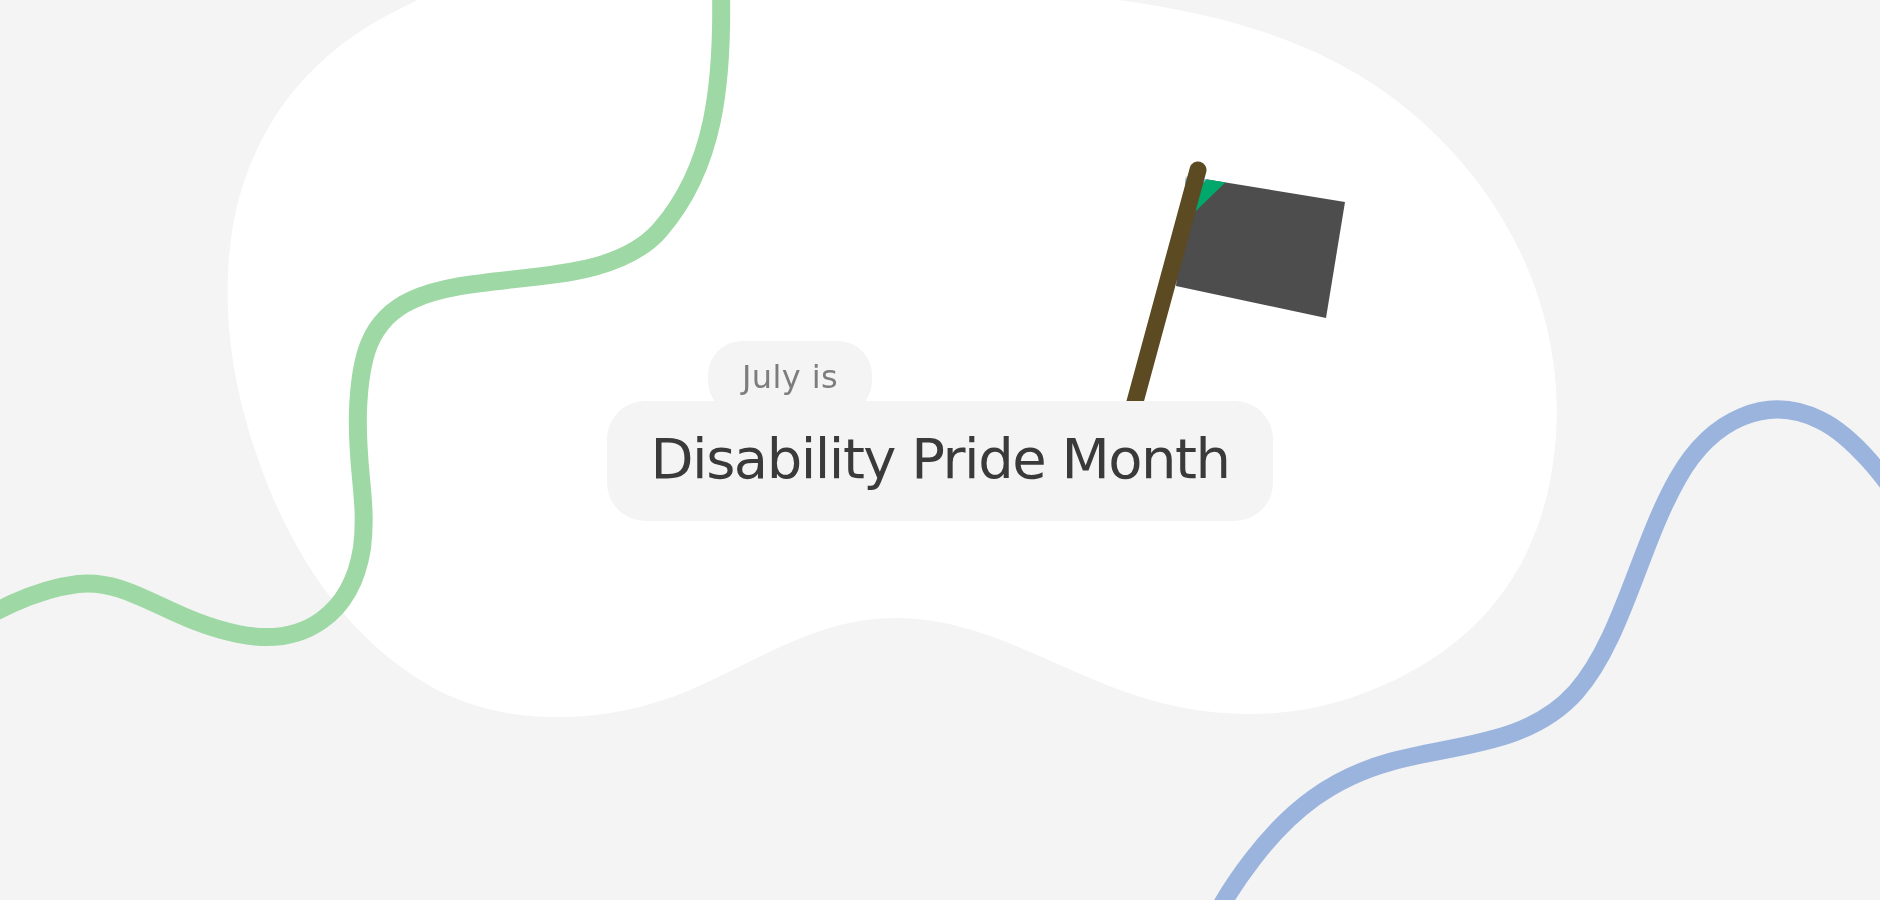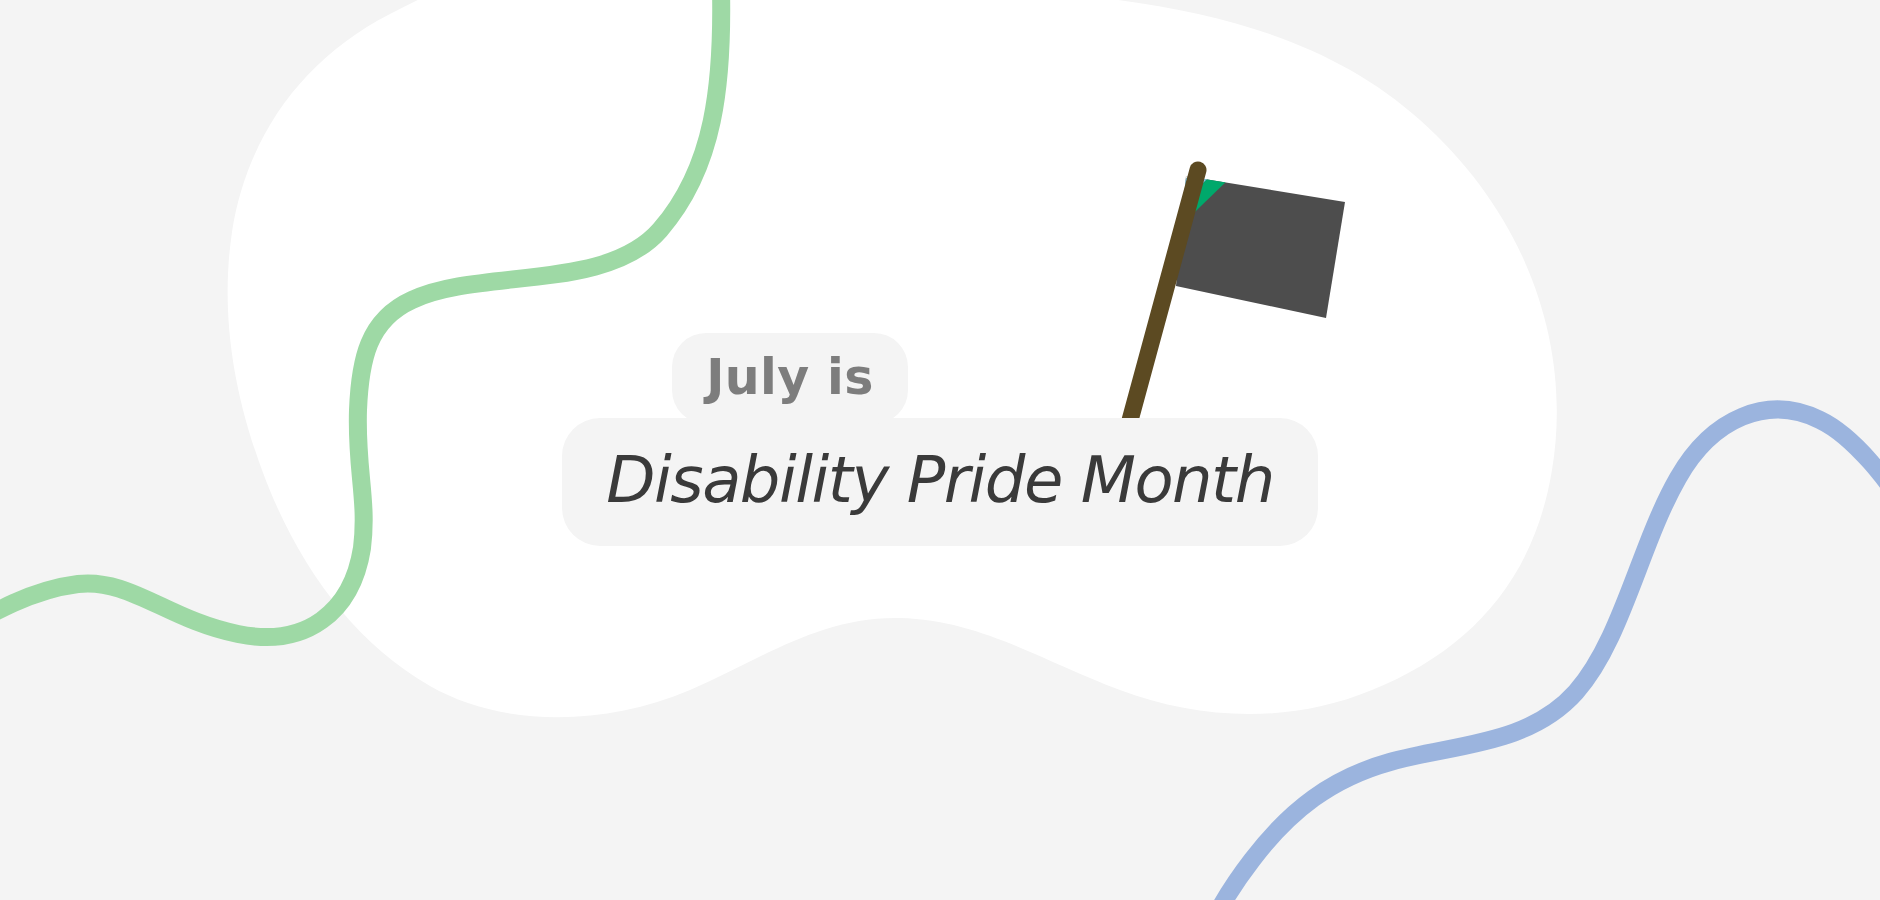--- a/index.html
+++ b/index.html
@@ -34,49 +34,48 @@
   .eyebrow-row {
     display:flex;
     justify-content:center;
     width:100%;
   }
   .eyebrow {
     display:inline-block;
     background:#f4f4f4;
     color:#7d7d7d;
     font-family:"DejaVu Sans", sans-serif;
-    font-size:49px;
-    font-weight:700;
+    font-size:32px;
+    font-weight:400;
     line-height:1.0;
     letter-spacing:0.4px;
     padding:20px 34px 22px 34px;
     border-radius:34px 34px 34px 34px;
     position:relative;
-    top:0;
+    top:8px;
     margin-right:300px;
   }
   .title-row {
     display:flex;
     justify-content:center;
     width:100%;
     margin-top:-6px;
   }
   .title {
     display:inline-block;
     background:#f4f4f4;
     color:#3a3a3a;
     font-family:"DejaVu Sans", sans-serif;
-    font-size:64px;
+    font-size:56px;
     font-weight:400;
     line-height:1.0;
     letter-spacing:-1.5px;
     padding:30px 44px 34px 44px;
     border-radius:38px;
     white-space:nowrap;
-    font-style:italic;
   }
 </style>
 </head>
 <body>
 
 <div id="stage" style="background: rgb(244, 244, 244);">
 
   <svg id="bg-svg" viewBox="0 0 1880 900" preserveAspectRatio="none">
     <path id="blob-path" fill="#ffffff" d="M 560 -40
              C 700 -40 860 -20 1010 -10

